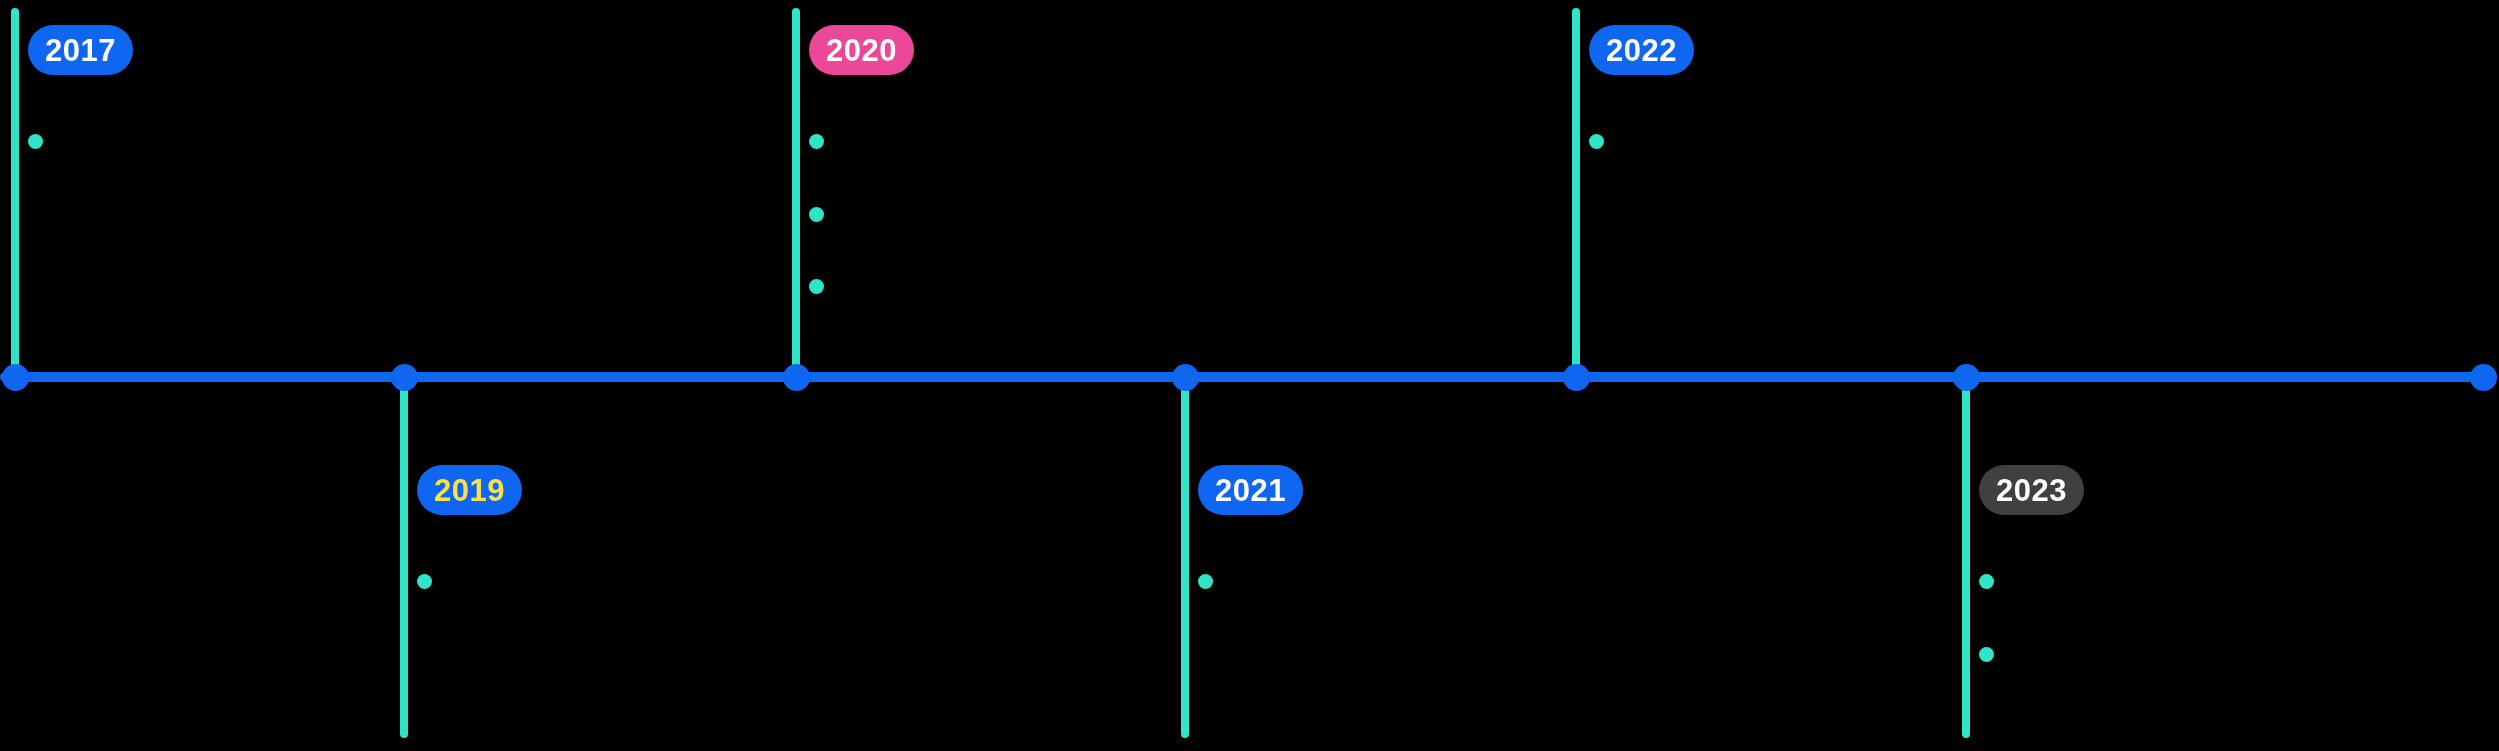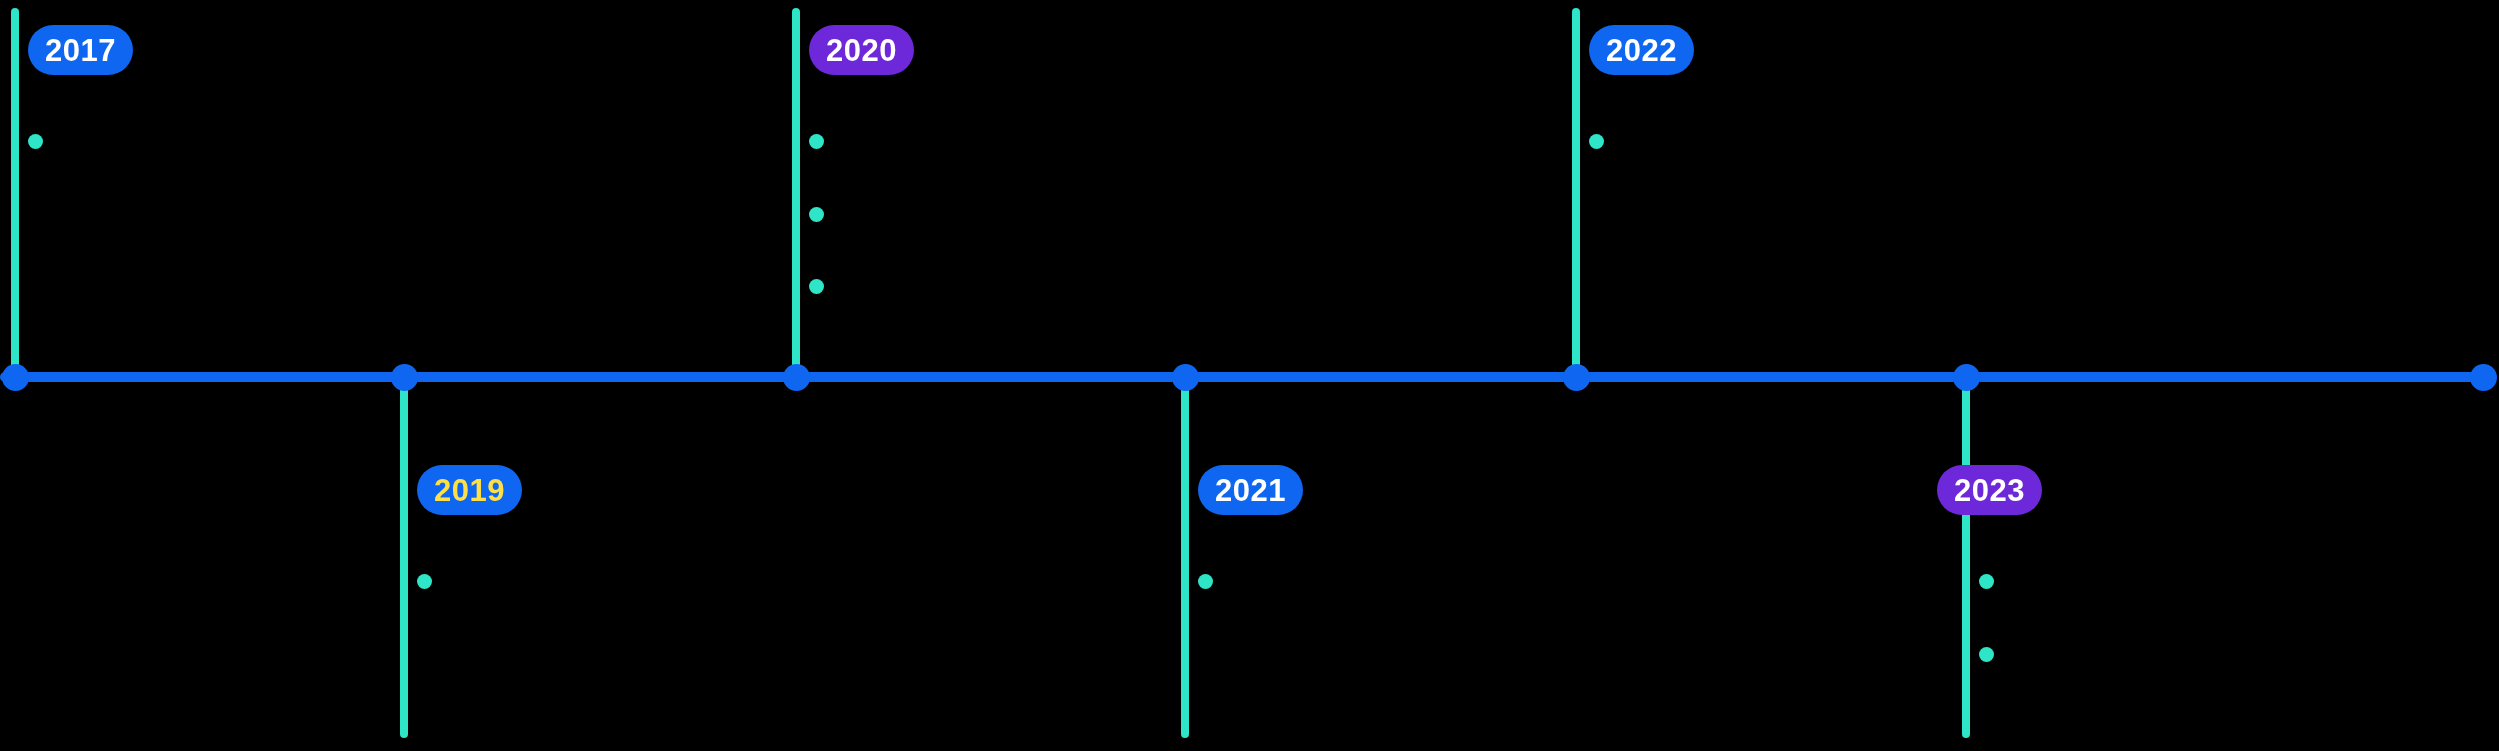--- a/index.html
+++ b/index.html
@@ -69,21 +69,21 @@
       </div>
       <div>
     <div class="branch" style="left: 400px; background: rgb(46, 229, 199); top: 377px; height: 361px;"></div>
     <div class="badge" style="left: 417px; top: 465px; background: rgb(15, 102, 240);">
       <span style="color: #fde047;">2019</span>
     </div>
   <div class="bullet" style="left: 417px; top: 574px; background: rgb(46, 229, 199);"></div>
       </div>
       <div>
     <div class="branch" style="left: 792px; background: rgb(46, 229, 199); top: 8px; height: 369px;"></div>
-    <div class="badge" style="left: 809px; top: 25px; background: #6d28d9;">
+    <div class="badge" style="left: 809px; top: 25px; background: #ec4899;">
       <span style="color: rgb(255, 255, 255);">2020</span>
     </div>
   <div class="bullet" style="left: 809px; top: 134px; background: rgb(46, 229, 199);"></div>
         <div class="bullet" style="left: 809px; top: 207px; background: rgb(46, 229, 199);"></div>
         <div class="bullet" style="left: 809px; top: 279px; background: rgb(46, 229, 199);"></div>
       </div>
       <div>
     <div class="branch" style="left: 1181px; background: rgb(46, 229, 199); top: 377px; height: 361px;"></div>
     <div class="badge" style="left: 1198px; top: 465px; background: rgb(15, 102, 240); justify-content: center;">
       <span style="color: rgb(255, 255, 255);">2021</span>
@@ -92,21 +92,21 @@
       </div>
       <div>
     <div class="branch" style="left: 1572px; background: rgb(46, 229, 199); top: 8px; height: 369px;"></div>
     <div class="badge" style="left: 1589px; top: 25px; background: rgb(15, 102, 240);">
       <span style="color: #ffffff;">2022</span>
     </div>
   <div class="bullet" style="left: 1589px; top: 134px; background: rgb(46, 229, 199);"></div>
       </div>
       <div>
     <div class="branch" style="left: 1962px; background: rgb(46, 229, 199); top: 377px; height: 361px;"></div>
-    <div class="badge" style="left: 1937px; top: 465px; background: #6d28d9;">
+    <div class="badge" style="left: 1979px; top: 465px; background: #404040;">
       <span style="color: rgb(255, 255, 255);">2023</span>
     </div>
   <div class="bullet" style="left: 1979px; top: 574px; background: rgb(46, 229, 199);"></div>
         <div class="bullet" style="left: 1979px; top: 647px; background: rgb(46, 229, 199);"></div>
       </div>
     </div>
   <div id="nodes">
       <div class="node" style="left: 1.5px; top: 363.5px; background: rgb(15, 102, 240);"></div>
       <div class="node" style="left: 390.5px; top: 363.5px; background: rgb(15, 102, 240);"></div>
       <div class="node" style="left: 782.5px; top: 363.5px; background: rgb(15, 102, 240);"></div>

